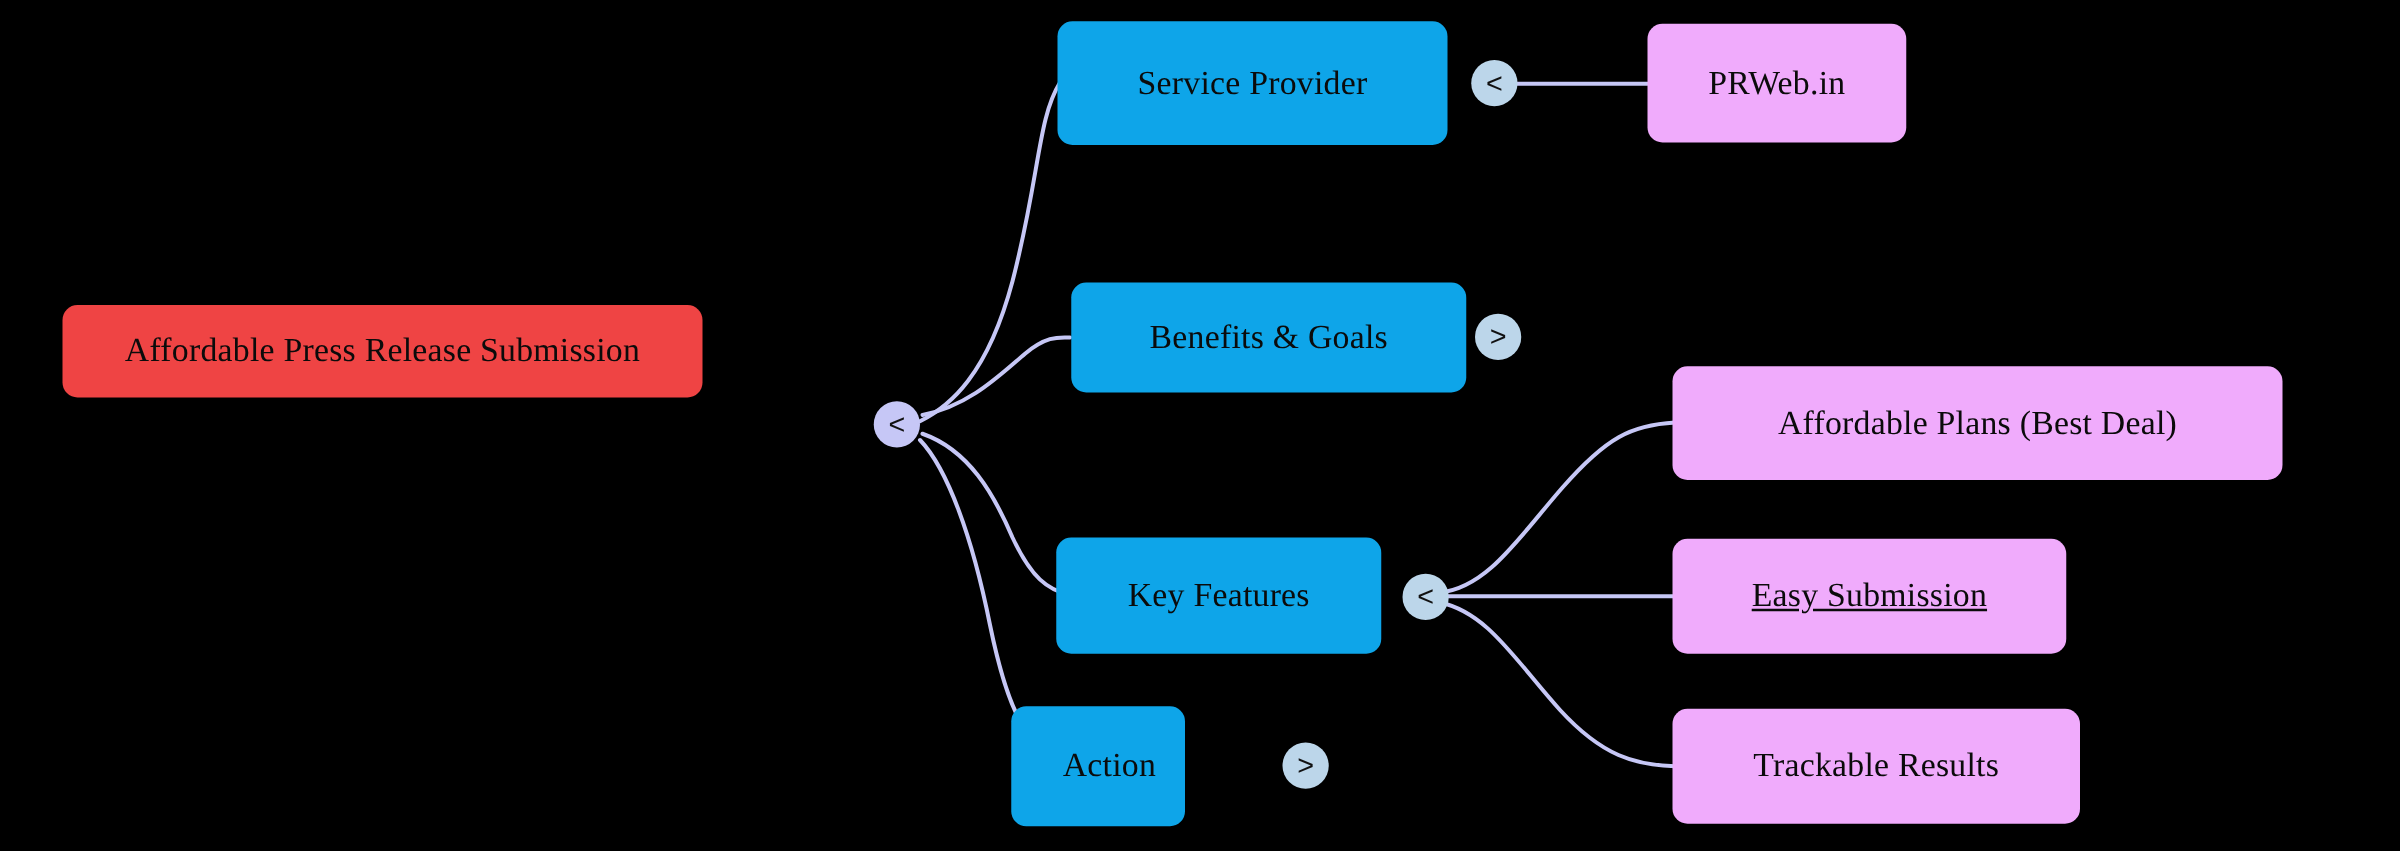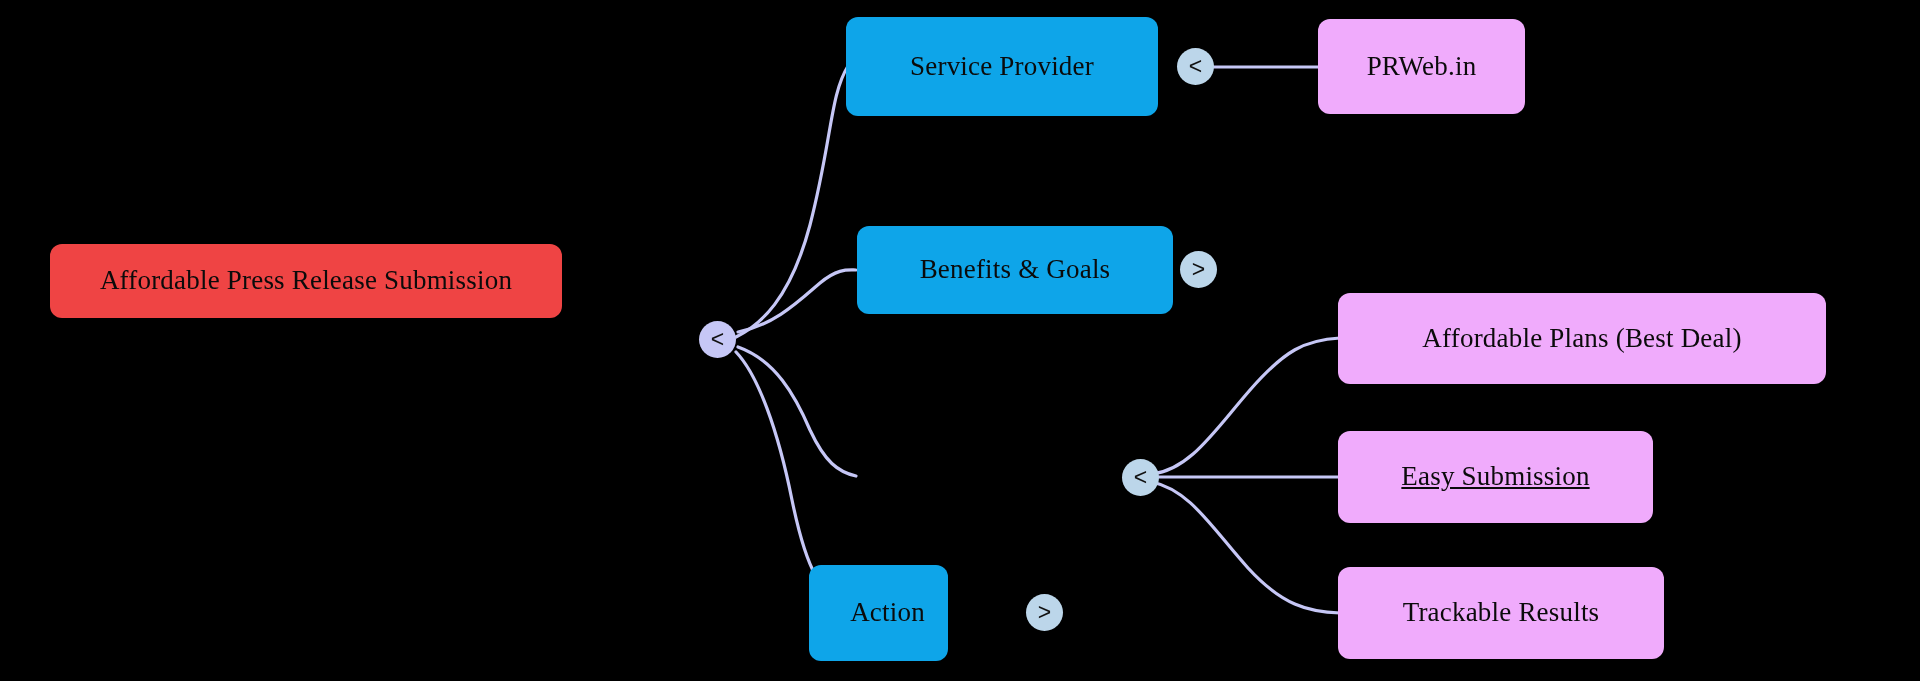--- a/index.html
+++ b/index.html
@@ -98,20 +98,23 @@
     <span>PRWeb.in</span>
   </div>
 
   <div class="node branch" style="left:845px; top:226px; width:316px; height:88px;margin-left:12px;">
     <span>Benefits &amp; Goals</span>
   </div>
   <div class="marker branch-m" style="left:1180px; top:251px; width:37px; height:37px;">
     <span>&gt;</span>
   </div>
 
+  <div class="node branch" style="left:845px; top:430px; width:260px; height:93px;">
+    <span>Key Features</span>
+  </div>
   <div class="marker branch-m" style="left:1122px; top:459px; width:37px; height:37px;">
     <span>&lt;</span>
   </div>
 
   <div class="node leaf" style="left:1338px; top:293px; width:488px; height:91px;">
     <span>Affordable Plans (Best Deal)</span>
   </div>
 
   <div class="node leaf" style="left:1338px; top:431px; width:315px; height:92px;text-decoration:underline;">
     <span>Easy Submission</span>

